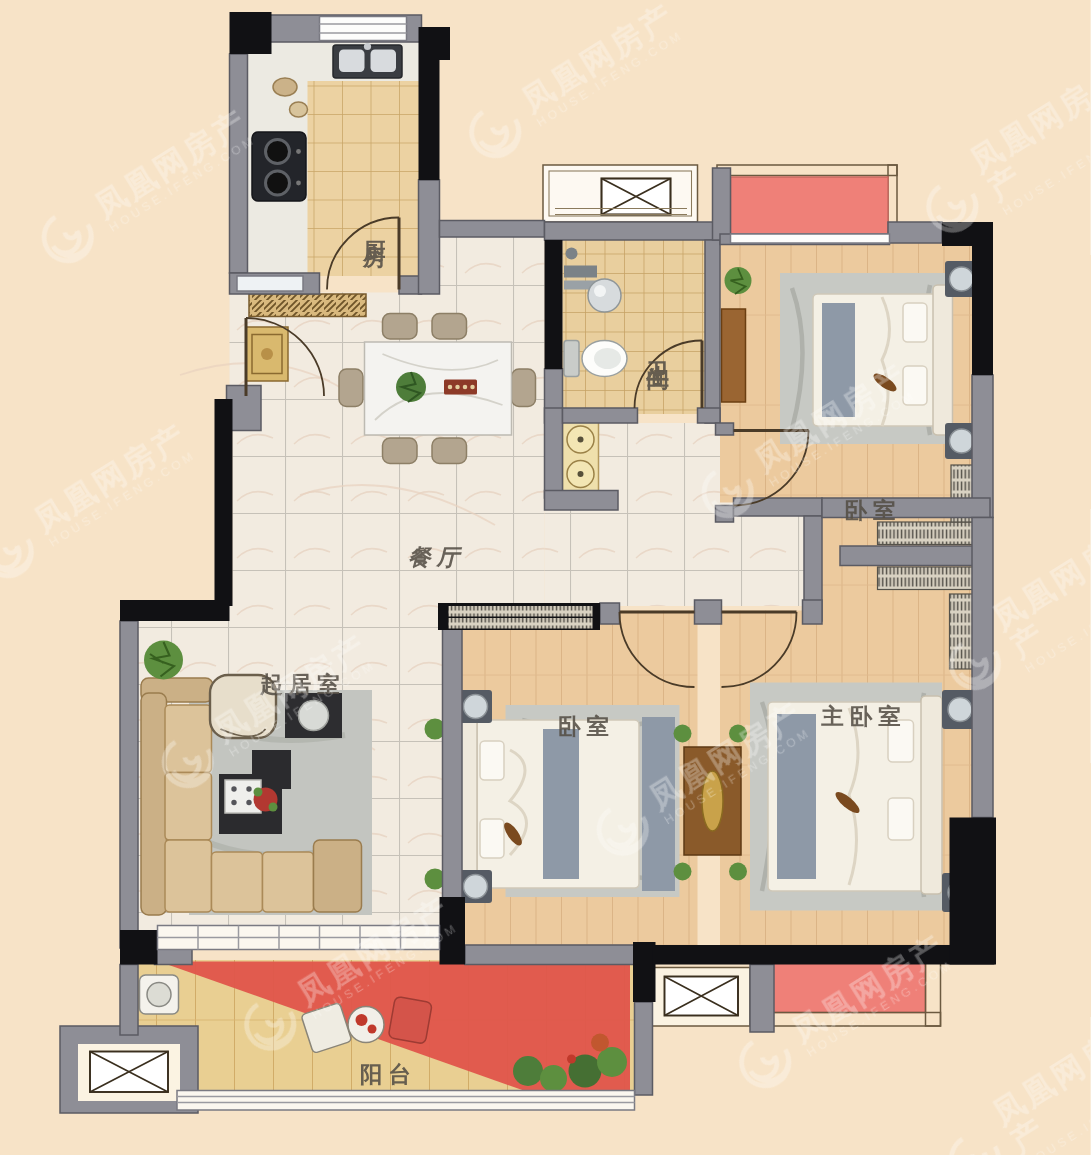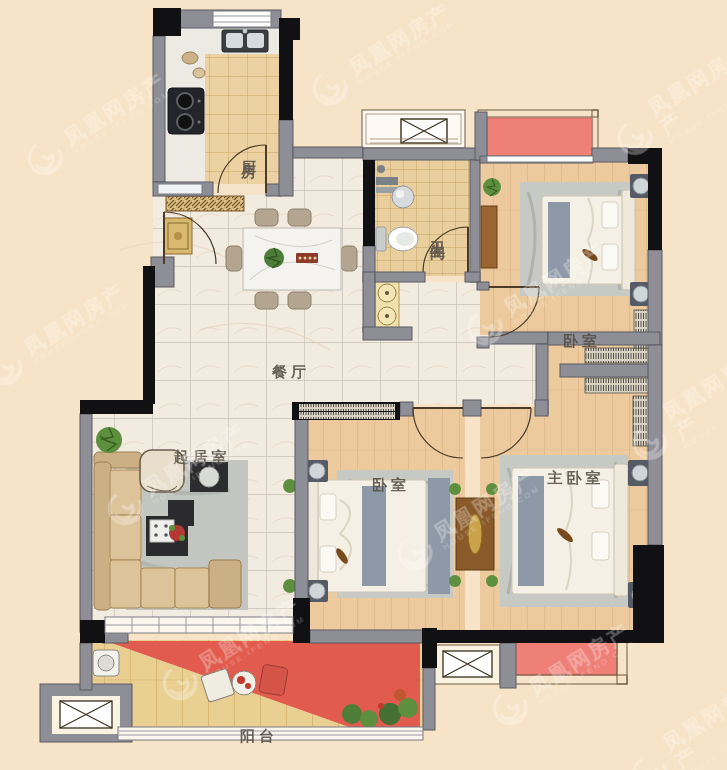--- a/index.html
+++ b/index.html
@@ -418,25 +418,25 @@
     <g>
           <path d="M481 408L531 408" stroke-width="2"></path>
           <path d="M531 408A50 50 0 0 1 481 458" stroke-width="1.2"></path>
         </g>
   </g>
 </svg>
 
 <div class="room-label vertical" style="left:248px;top:118px;">厨房</div>
 <div class="room-label vertical" style="left:437px;top:200px;">卫生间</div>
 <div class="room-label" style="left:582px;top:309px;">卧室</div>
-<div class="room-label" style="left:291px;top:340px;">餐厅</div>
+<div class="room-label" style="left:291px;top:340px;font-style:italic;">餐厅</div>
 <div class="room-label" style="left:202px;top:425px;">起居室</div>
 <div class="room-label" style="left:391px;top:453px;">卧室</div>
 <div class="room-label" style="left:576px;top:446px;text-align:center;">主卧室</div>
-<div class="room-label" style="left:259px;top:704px;">阳台</div>
+<div class="room-label" style="left:259px;top:685px;">阳台</div>
 
 <div class="wm-layer">
   <div class="wm" style="left: 15px; top: 105px;">
     <svg class="wm-logo" viewBox="-20 -20 40 40" width="42" height="42">
       <path d="M0,-15 A15,15 0 1,0 15,0 A11,11 0 1,1 -11,0 A7,7 0 1,0 7,0 A3.5,3.5 0 1,1 0,-3.5" fill="none" stroke="currentColor" stroke-width="3"></path>
     </svg>
     <div class="wm-text">
       <span class="wm-brand">凤凰网房产</span>
       <span class="wm-domain">HOUSE.IFENG.COM</span>
     </div>

